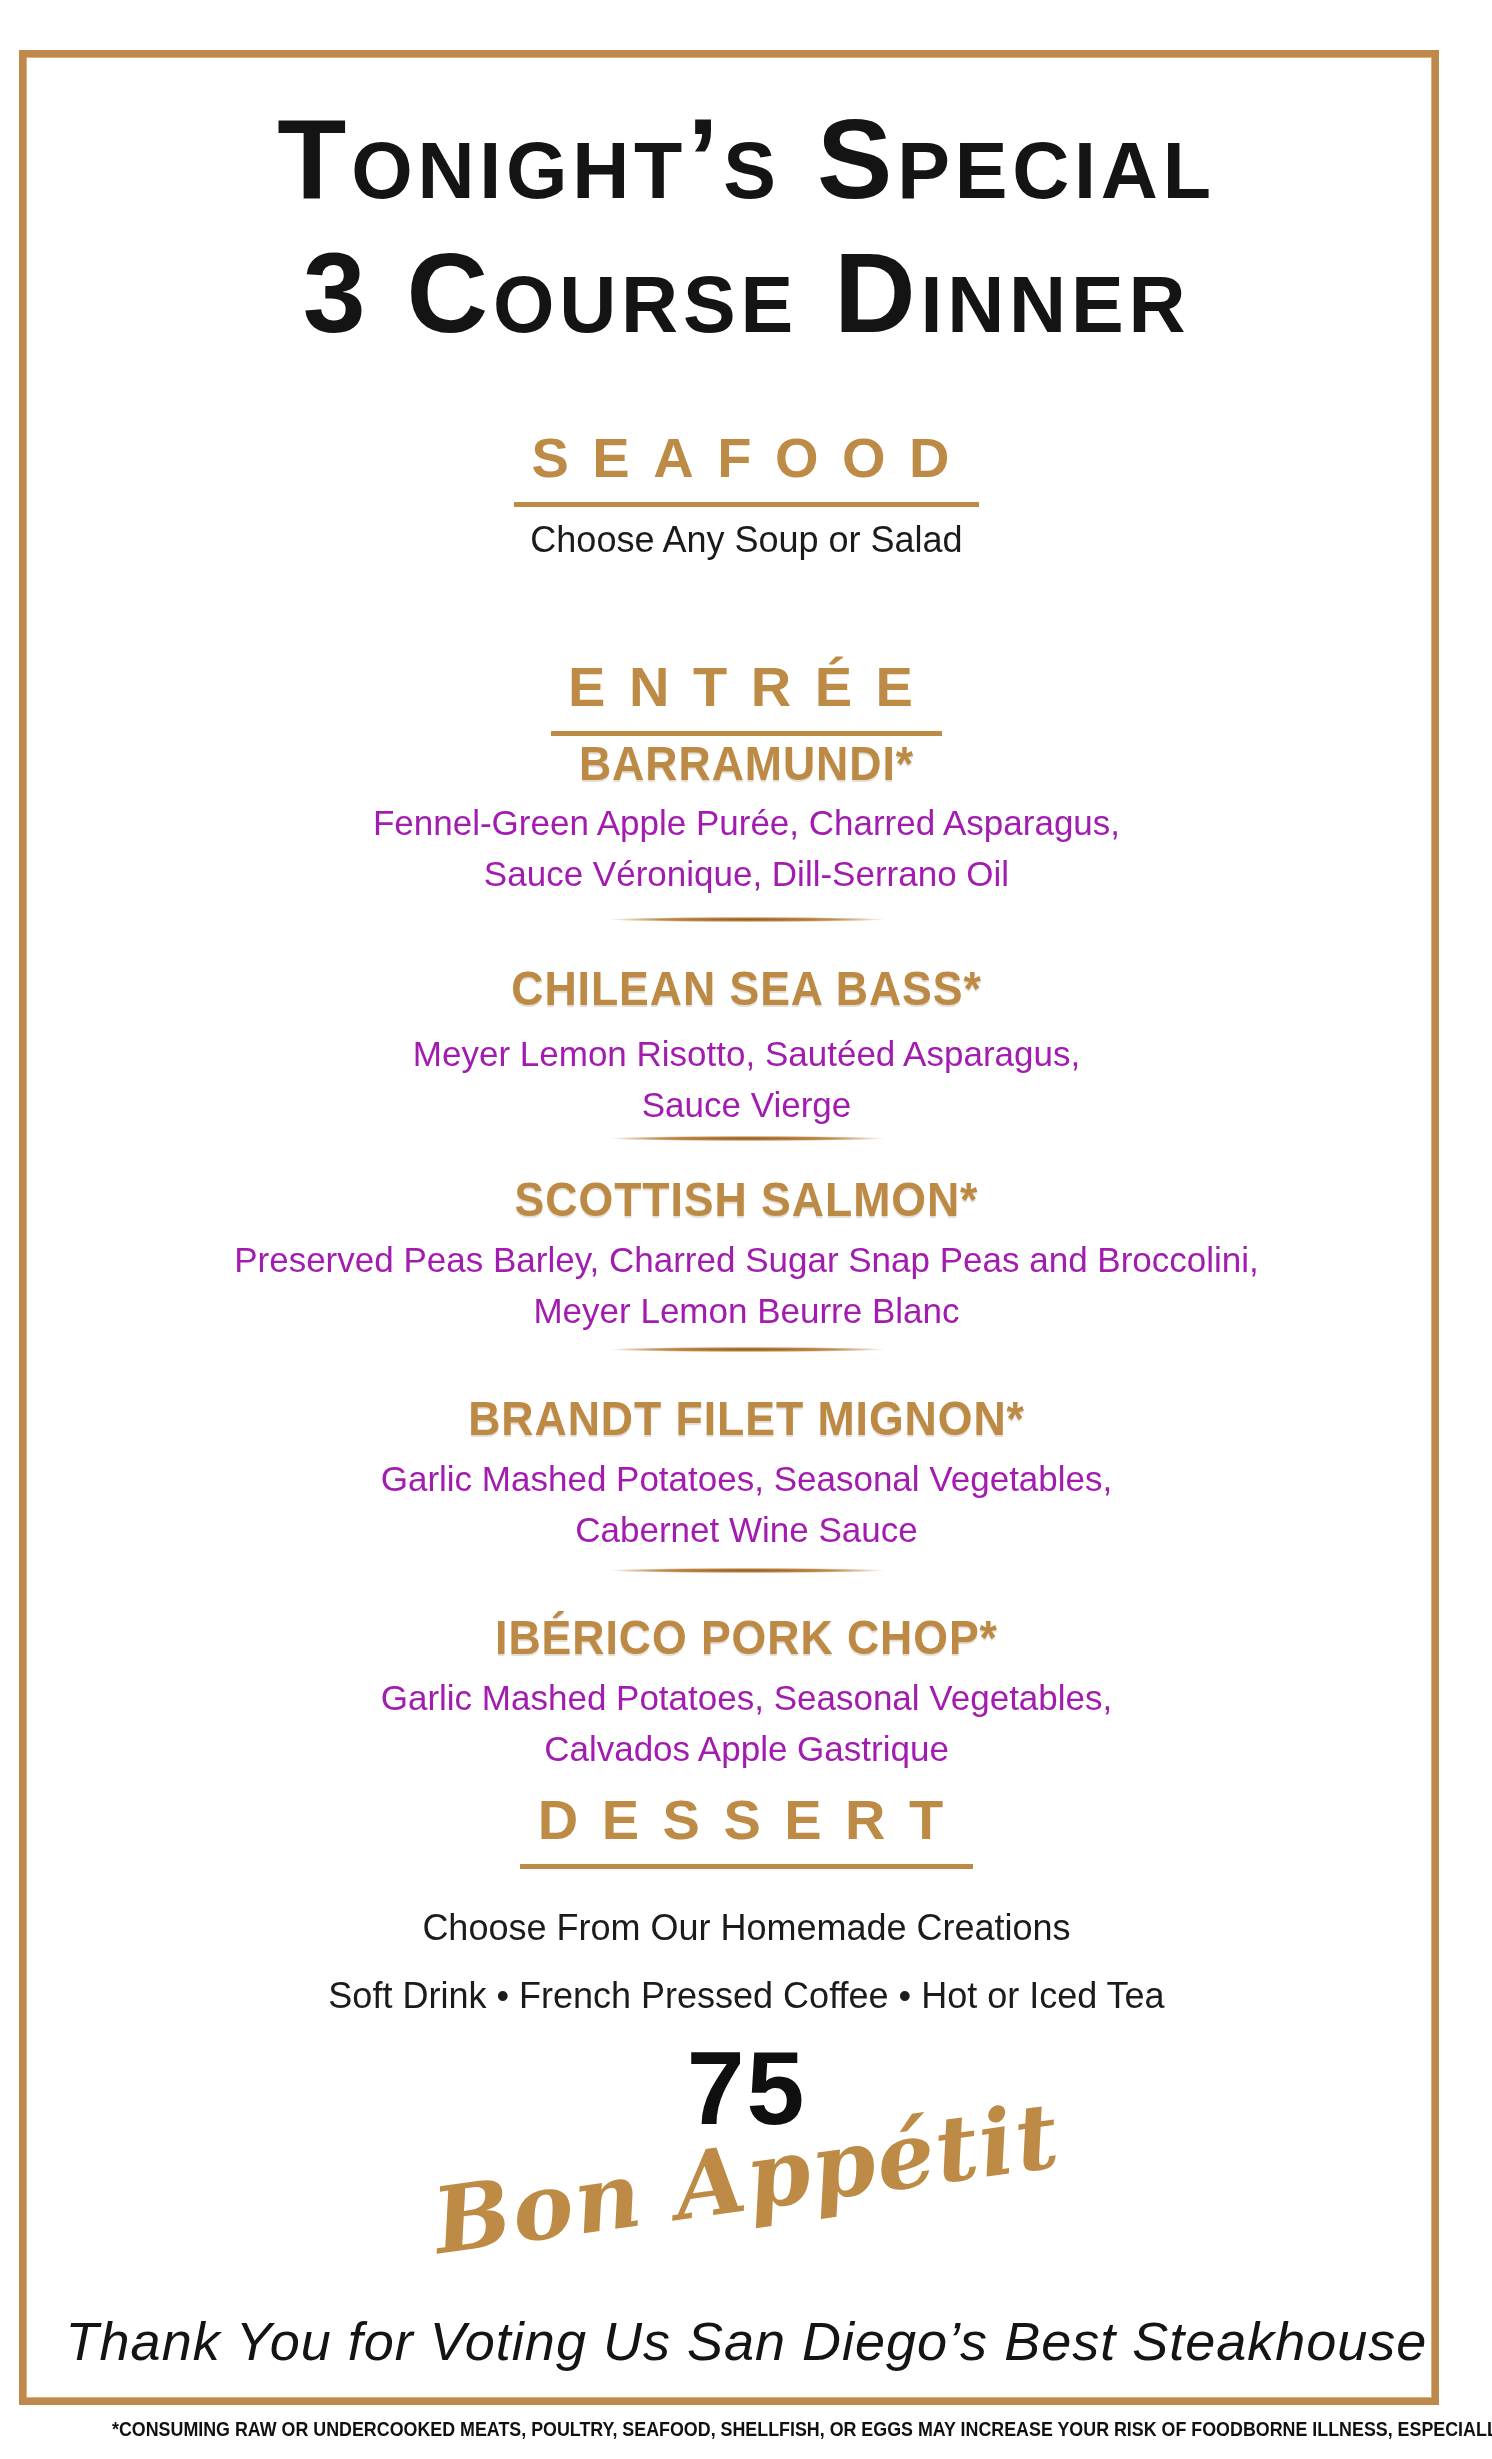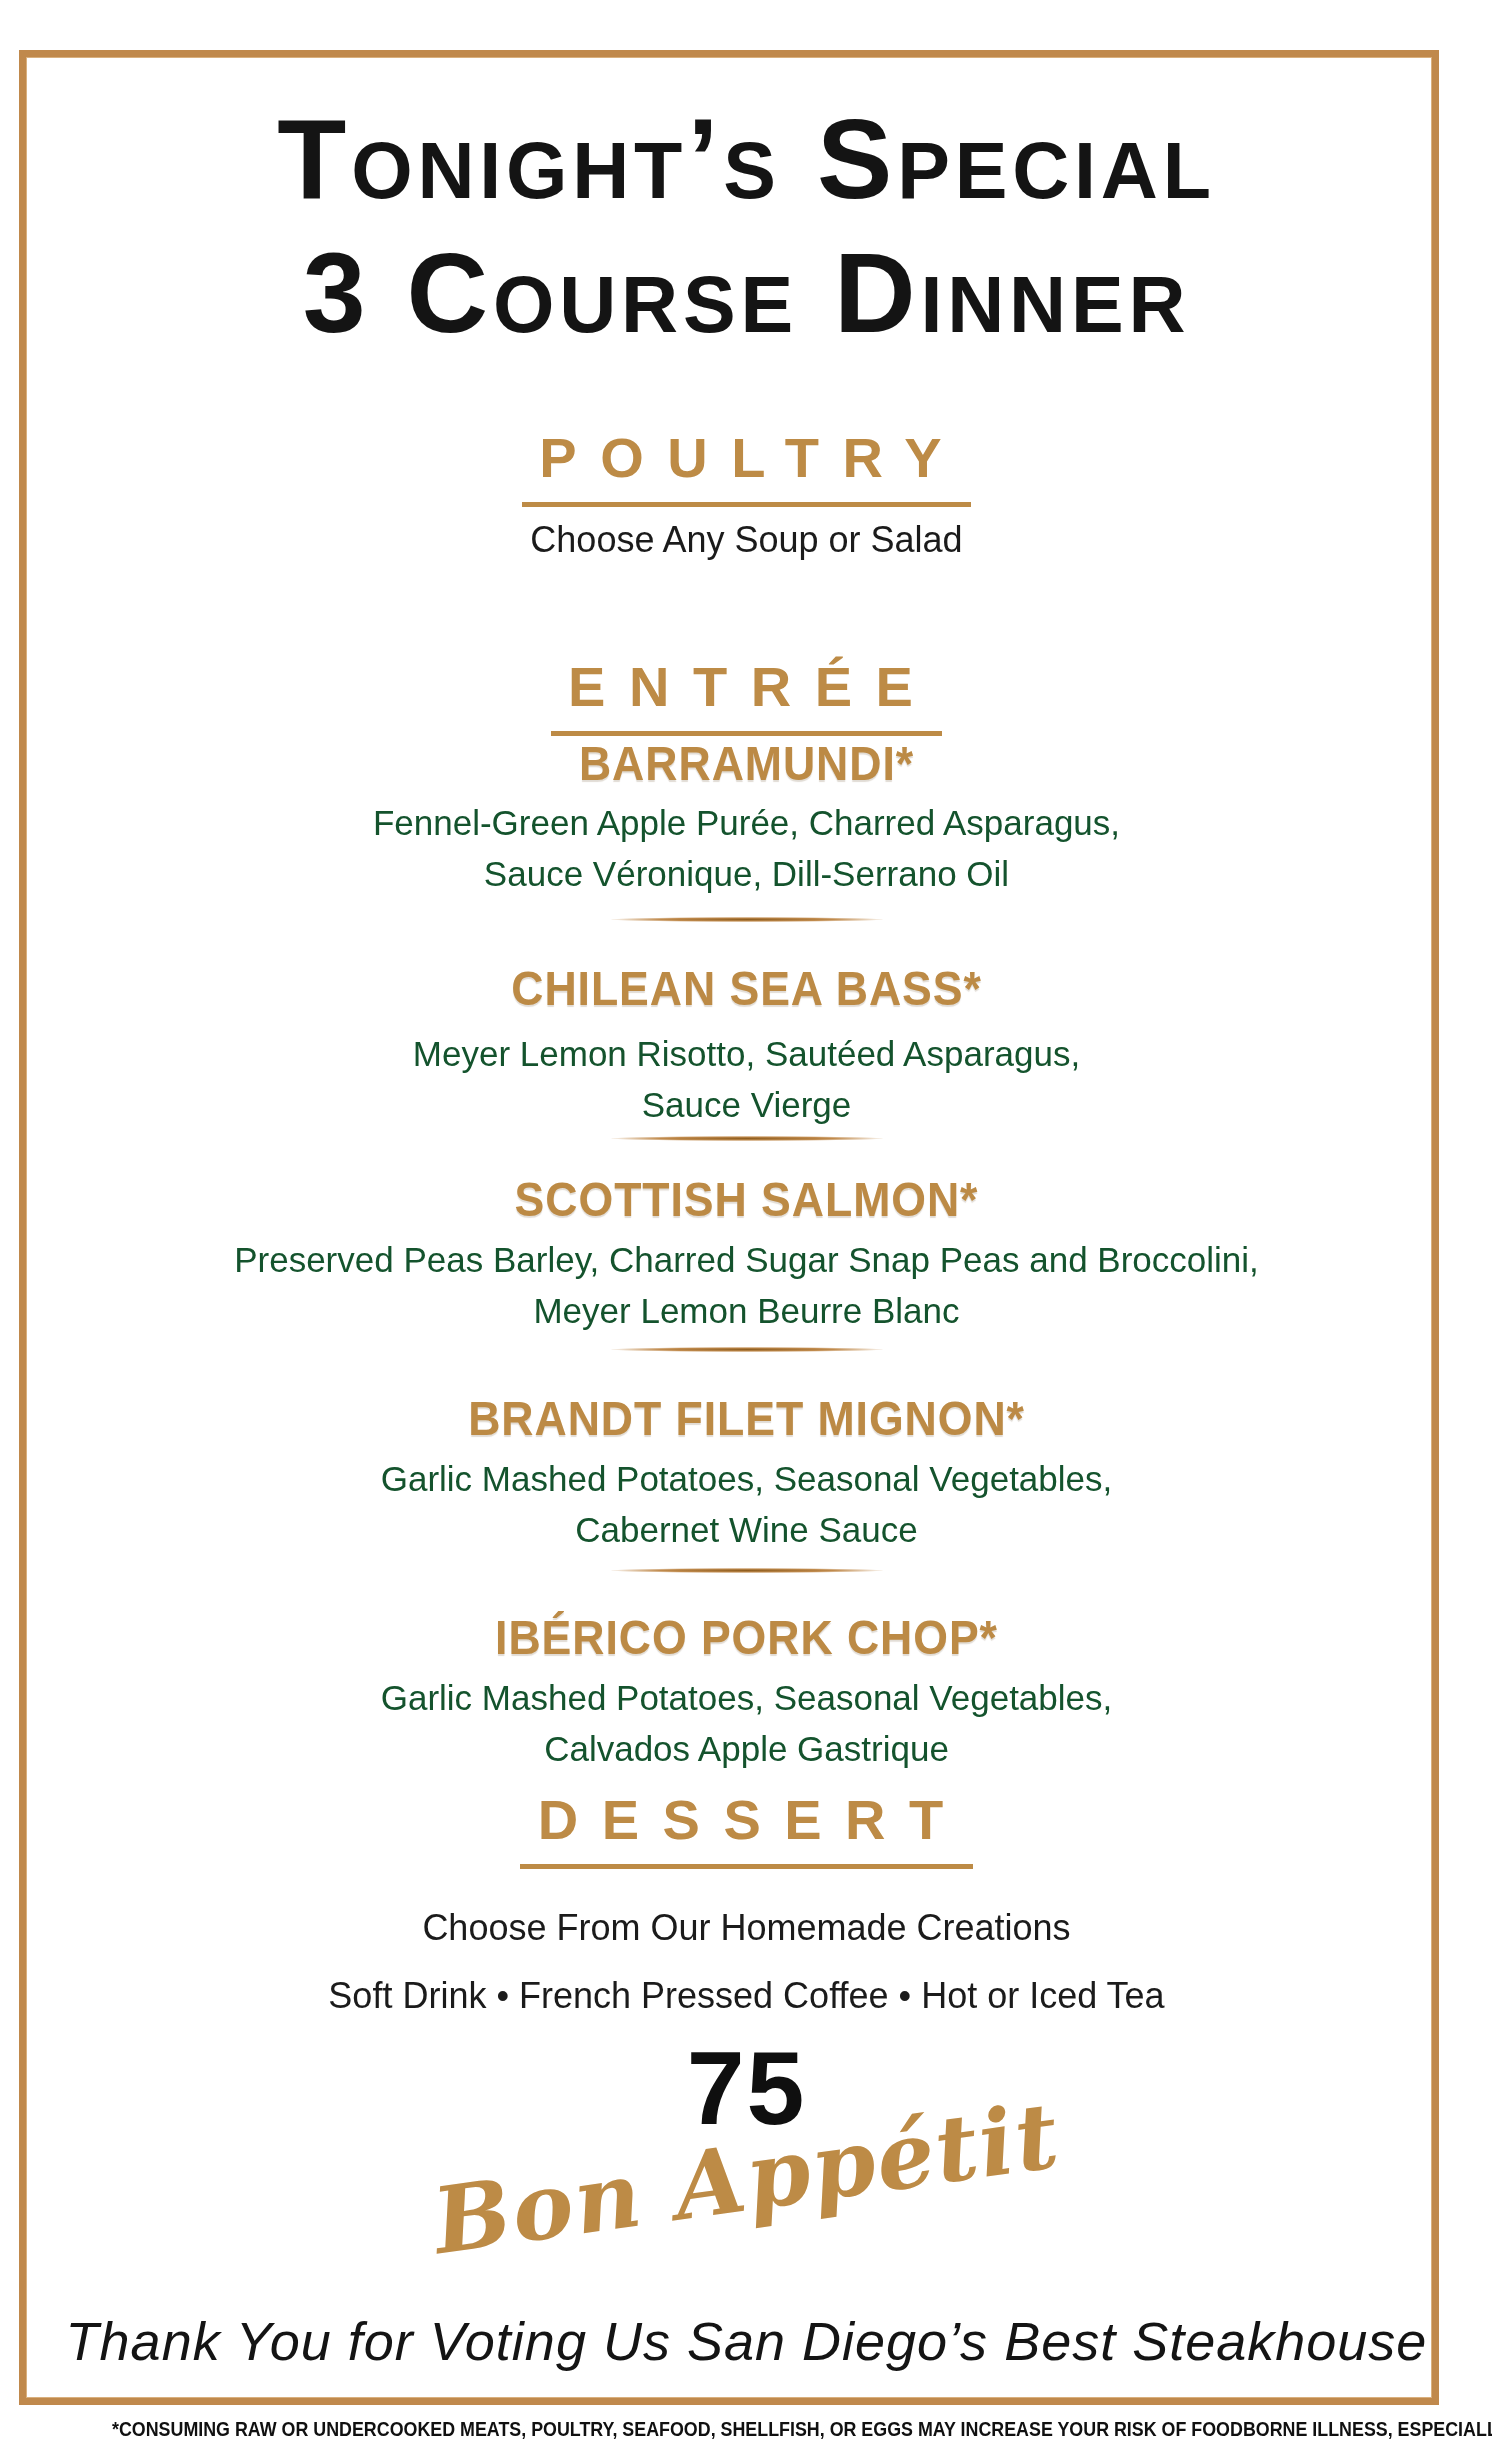--- a/index.html
+++ b/index.html
@@ -42,21 +42,21 @@
     font-size:48px; font-weight:bold; color:#BC8A45; letter-spacing:1px;
     transform:scaleX(0.93); transform-origin:center;
     text-shadow:0 1.9px 1px rgba(90,60,20,0.18);
   }
   .dish1-name { top:736px; }
   .dish2-name { top:961px; }
   .dish3-name { top:1172px; }
   .dish4-name { top:1391px; }
   .dish5-name { top:1610px; }
 
-  .dish-desc { font-size:35px; line-height:51px; color:#14532d; }
+  .dish-desc { font-size:35px; line-height:51px; color:#a21caf; }
   .dish1-desc { top:797px; }
   .dish2-desc { top:1020px;margin-top:8px; }
   .dish3-desc { top:1234px; }
   .dish4-desc { top:1453px; }
   .dish5-desc { top:1672px; }
 
   .divider {
     position:absolute; left:50%; transform:translateX(-50%);
     width:271px; height:4.8px; border-radius:2.9px;
     background:radial-gradient(ellipse at center, #8F5E20 0%, #C08A4C 45%, rgba(192,138,76,0) 73%);
@@ -88,21 +88,21 @@
 <div class="page">
 
   <div class="frame"></div>
 
   <div class="block title">
     <div>Tonight’s Special</div>
     <div>3 Course Dinner</div>
   </div>
 
   <div class="block section-heading starter-heading">
-    <span class="u">POULTRY</span>
+    <span class="u">SEAFOOD</span>
   </div>
   <div class="block lead starter-desc">Choose Any Soup or Salad</div>
 
   <div class="block section-heading entree-heading">
     <span class="u">ENTRÉE</span>
   </div>
 
   <div class="block dish-name dish1-name">BARRAMUNDI*</div>
   <div class="block dish-desc dish1-desc">
     <div>Fennel-Green Apple Purée, Charred Asparagus,</div>

